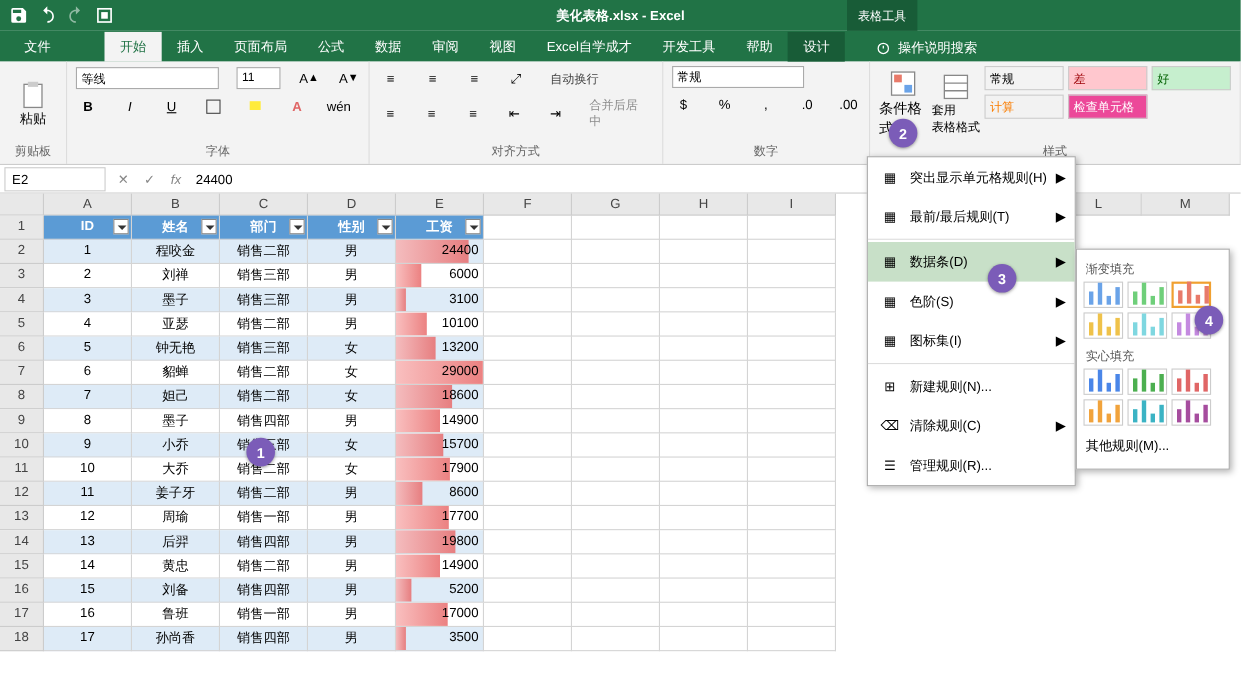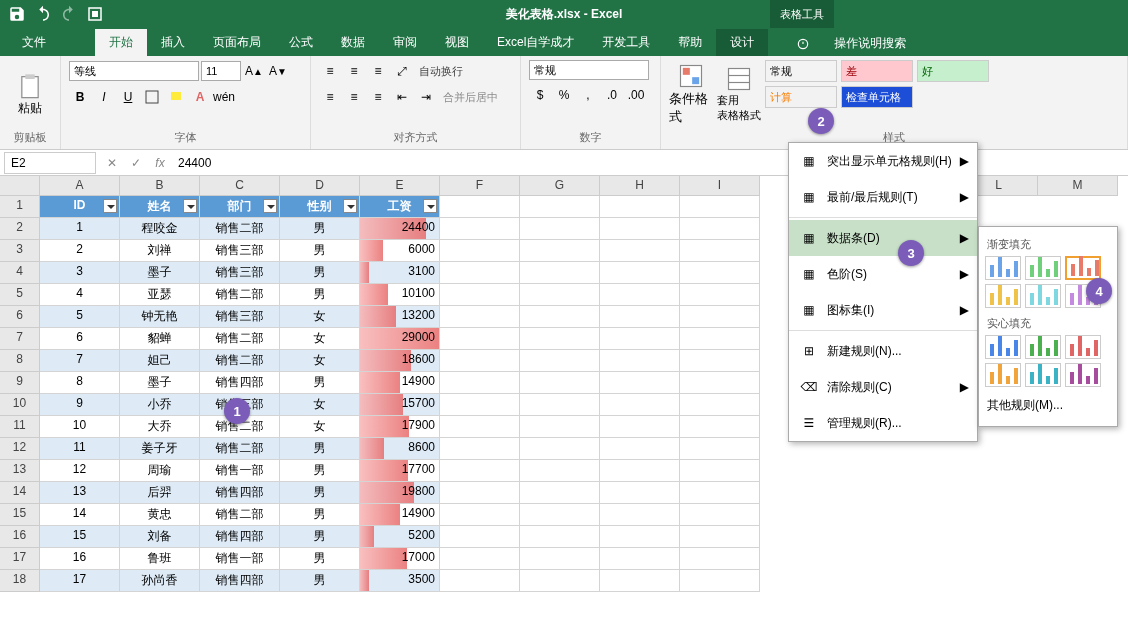--- a/index.html
+++ b/index.html
@@ -10,35 +10,35 @@
 .qat { display: flex; gap: 8px; padding: 0 8px; align-items: center; }
 .qat .qicon { width: 18px; height: 18px; display: flex; align-items: center; justify-content: center; cursor: pointer; fill: #fff; }
 .title-center { position: absolute; left: 50%; transform: translateX(-50%); font-size: 12px; display: flex; gap: 6px; font-weight: bold; }
 .tabletools { position: absolute; left: 770px; background: #185c37; padding: 4px 10px; font-size: 11px; top: 0; height: 28px; display: flex; align-items: center; }
 
 
 .ribbon-tabs { height: 28px; background: #217346; display: flex; align-items: flex-end; padding-left: 8px; color: #fff; }
 .rtab { padding: 5px 14px; font-size: 12px; cursor: pointer; }
 .rtab.active { background: #f3f3f3; color: #217346; margin-left: 35px; }
 .rtab.context { background: #185c37; }
-.tellme { margin-left: 20px; display: flex; align-items: center; gap: 24px; padding: 4px 8px; }
+.tellme { margin-left: 20px; display: flex; align-items: center; gap: 6px; padding: 4px 8px; }
 .tellme svg { width: 14px; height: 14px; fill: #fff; }
 
 
 .ribbon { height: 94px; background: #f3f3f3; border-bottom: 1px solid #ccc; display: flex; }
 .rgroup { border-right: 1px solid #ddd; padding: 4px 8px 2px 8px; display: flex; flex-direction: column; justify-content: space-between; }
 .rgroup-body { display: flex; gap: 4px; flex: 1; }
 .rgroup-label { text-align: center; font-size: 11px; color: #666; padding: 2px 0; }
 .bigbtn { display: flex; flex-direction: column; align-items: center; justify-content: center; width: 44px; cursor: pointer; }
 .bigbtn svg { width: 28px; height: 28px; }
 .col { display: flex; flex-direction: column; gap: 2px; }
 .tbtn { display: flex; align-items: center; gap: 4px; padding: 2px 4px; cursor: pointer; font-size: 11px; color: #444; }
 .tbtn svg { width: 14px; height: 14px; }
 .fontsel { border: 1px solid #aaa; background: #fff; padding: 2px 4px; font-size: 11px; height: 20px; }
-.row { display: flex; gap: 2px; align-items: center; }
+.row { display: flex; gap: 16px; align-items: center; }
 .iconbtn { width: 22px; height: 22px; display: flex; align-items: center; justify-content: center; cursor: pointer; }
 .styrow { display: flex; gap: 4px; }
 .stybox { width: 72px; height: 22px; border: 1px solid #ccc; font-size: 11px; display: flex; align-items: center; padding: 0 4px; }
 
 
 .fbar { height: 26px; border-bottom: 1px solid #ccc; display: flex; align-items: center; background: #fff; }
 .namebox { width: 92px; height: 22px; border: 1px solid #ccc; margin: 0 4px; padding: 2px 6px; font-size: 12px; }
 .fxbtn { width: 24px; display: flex; align-items: center; justify-content: center; color: #888; }
 .formula { flex: 1; padding: 2px 6px; font-size: 12px; }
 
@@ -238,21 +238,21 @@
 表格格式</span>
       </div>
       <div class="col" style="gap:4px">
         <div class="styrow">
           <div class="stybox">常规</div>
           <div class="stybox" style="background:#ffc7ce;color:#9c0006">差</div>
           <div class="stybox" style="background:#c6efce;color:#006100">好</div>
         </div>
         <div class="styrow">
           <div class="stybox" style="background:#f2f2f2;color:#fa7d00">计算</div>
-          <div class="stybox" style="background:#1d4ed8;color:#fff">检查单元格</div>
+          <div class="stybox" style="background:#ec4899;color:#fff">检查单元格</div>
         </div>
       </div>
     </div>
     <div class="rgroup-label">样式</div>
   </div>
 </div>
 
 <div class="fbar">
   <input class="namebox" value="E2" style="">
   <div class="fxbtn">✕</div>

